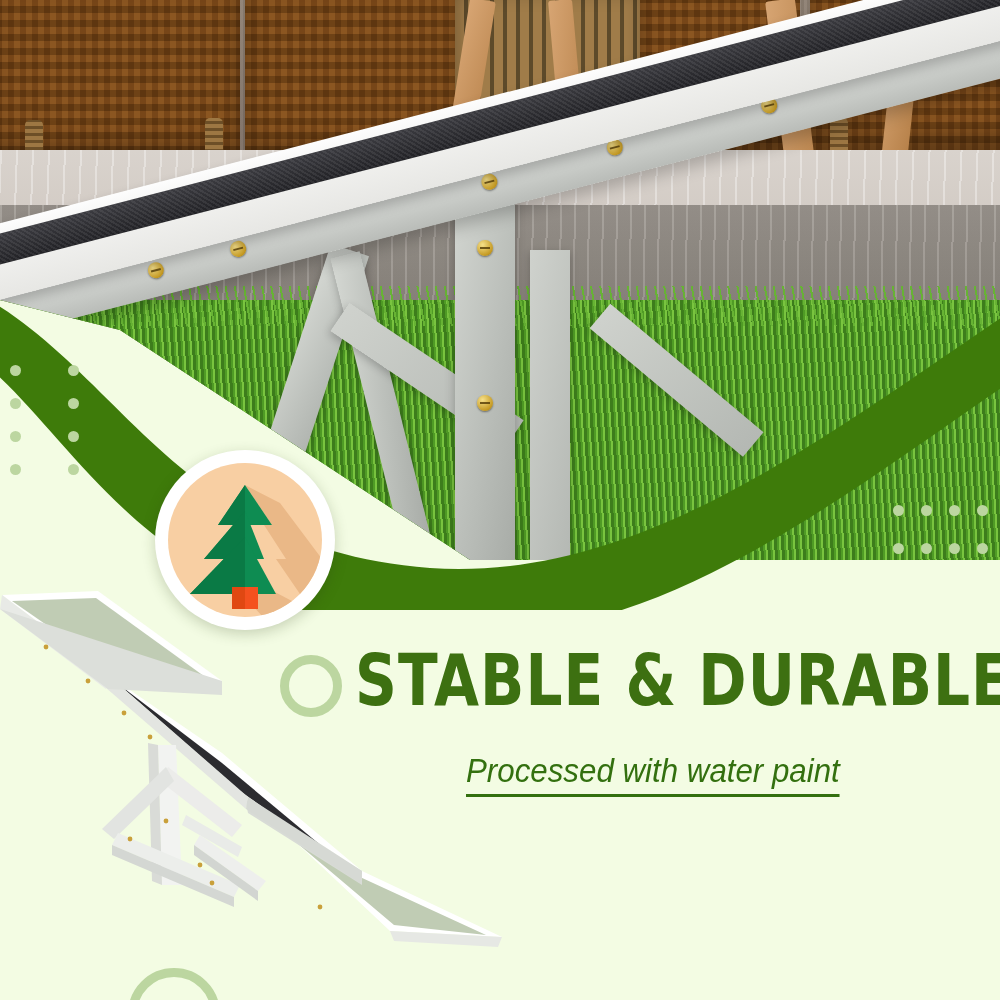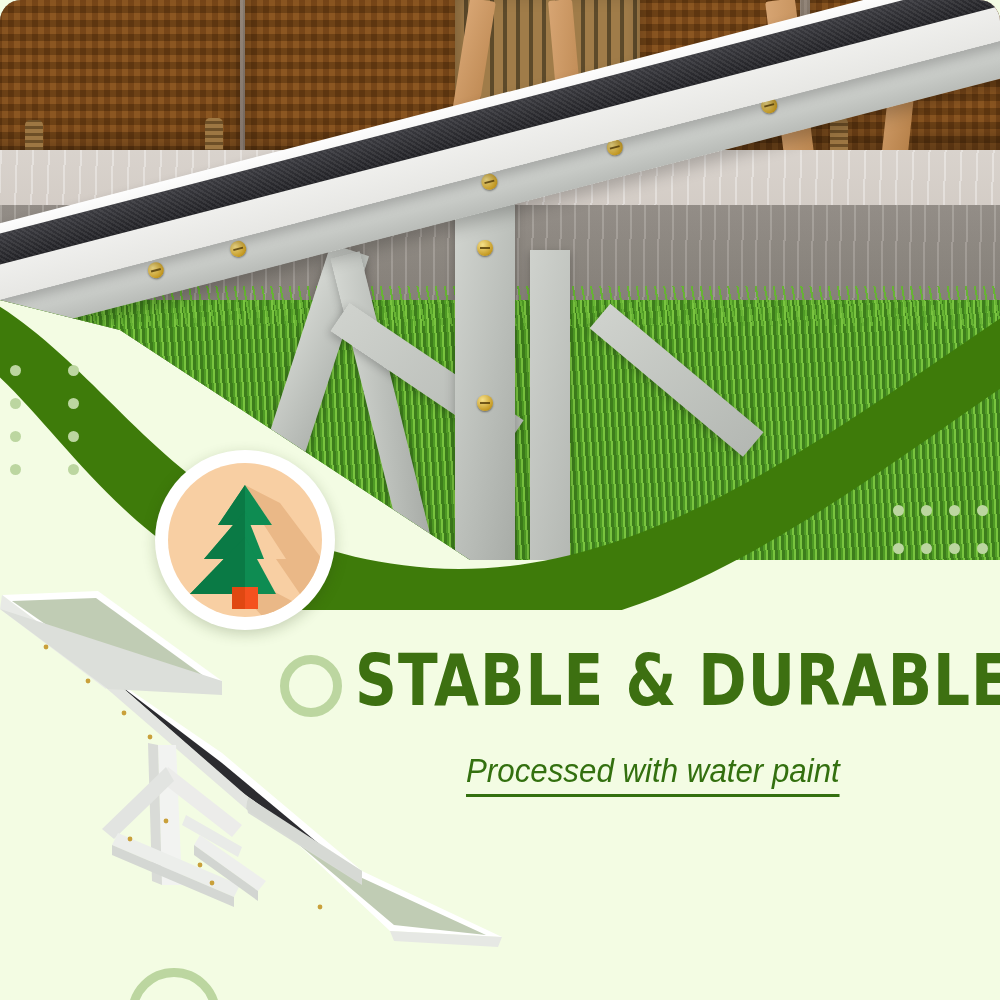--- a/index.html
+++ b/index.html
@@ -2,21 +2,21 @@
 <html><head>
 <meta charset="utf-8">
 <title>Product Feature Banner</title>
 <style>
   html,body{margin:0;padding:0;}
   body{
     width:1000px;height:1000px;overflow:hidden;
     font-family:"Liberation Sans", sans-serif;
     background:#f3fce3;
   }
-  #stage{position:relative;width:1000px;height:1000px;overflow:hidden;background:#f3fce3;border-radius:21px;}
+  #stage{position:relative;width:1000px;height:1000px;overflow:hidden;background:#f3fce3;}
 
   
   .photo-wrap{
     position:absolute;left:0;top:0;width:1000px;height:570px;
     -webkit-clip-path:polygon(0 0,1000px 0,1000px 330px,1000px 560px,470px 560px,120px 330px,0 300px);
     clip-path:polygon(0 0,1000px 0,1000px 330px,1000px 560px,470px 560px,120px 330px,0 300px);
     overflow:hidden;
   }
   .photo{position:absolute;inset:0;overflow:hidden;}
 

